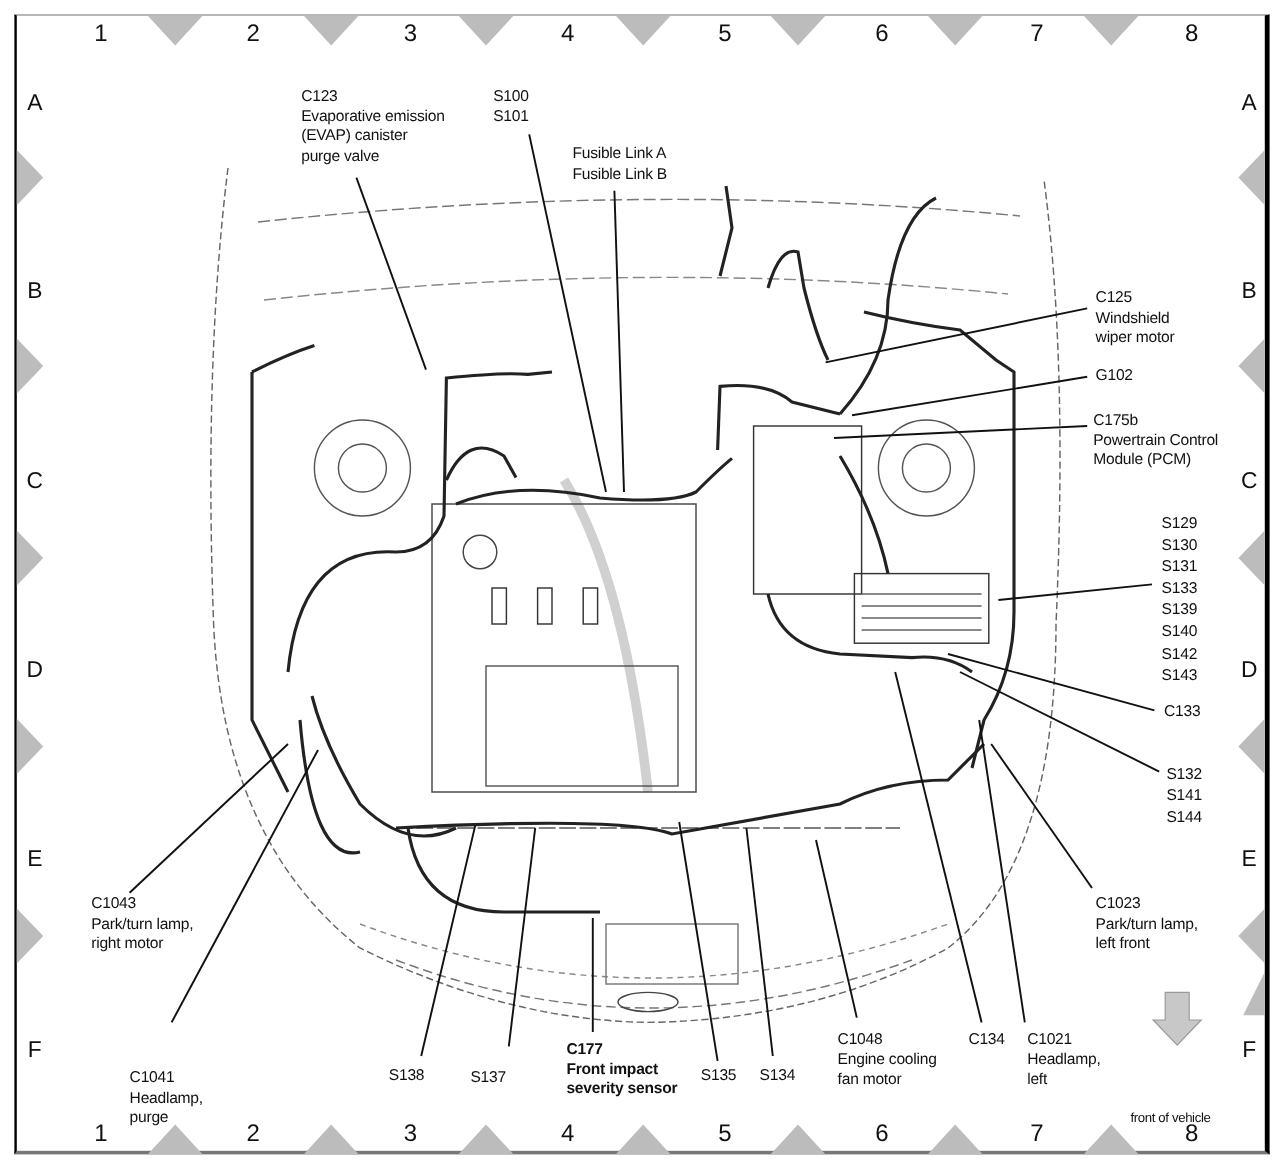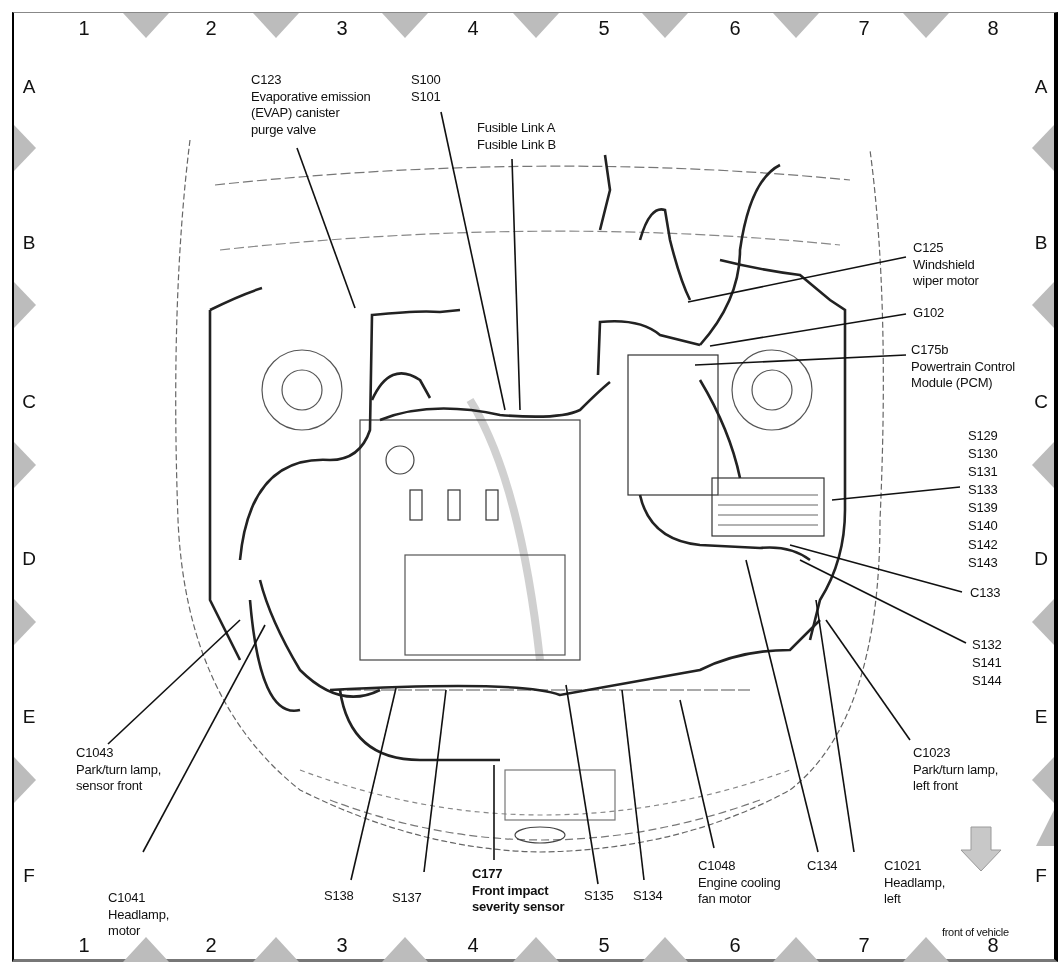--- a/index.html
+++ b/index.html
@@ -197,26 +197,26 @@
   <div>S144</div>
 </div>
 <div class="lbl" style="left:913px;top:745px;">
   <div>C1023</div>
   <div>Park/turn lamp,</div>
   <div>left front</div>
 </div>
 <div class="lbl" style="left:76px;top:745px;">
   <div>C1043</div>
   <div>Park/turn lamp,</div>
-  <div>sensor front</div>
+  <div>right motor</div>
 </div>
 <div class="lbl" style="left:108px;top:858px;margin-top:32px;">
   <div>C1041</div>
   <div>Headlamp,</div>
-  <div>motor</div>
+  <div>purge</div>
 </div>
 <div class="lbl" style="left:324px;top:888px;">
   <div>S138</div>
 </div>
 <div class="lbl" style="left:392px;top:890px;text-align:right;">
   <div>S137</div>
 </div>
 <div class="lbl" style="left:472px;top:866px;font-weight:bold;">
   <div>C177</div>
   <div>Front impact</div>
@@ -229,18 +229,18 @@
   <div>S134</div>
 </div>
 <div class="lbl" style="left:698px;top:858px;">
   <div>C1048</div>
   <div>Engine cooling</div>
   <div>fan motor</div>
 </div>
 <div class="lbl" style="left:807px;top:858px;">
   <div>C134</div>
 </div>
-<div class="lbl" style="left:856px;top:858px;margin-left:28px;">
+<div class="lbl" style="left:856px;top:858px;">
   <div>C1021</div>
   <div>Headlamp,</div>
   <div>left</div>
 </div>
 <div class="lbl small" style="left:942px;top:880px;">front of vehicle</div>
 
 </body></html>

